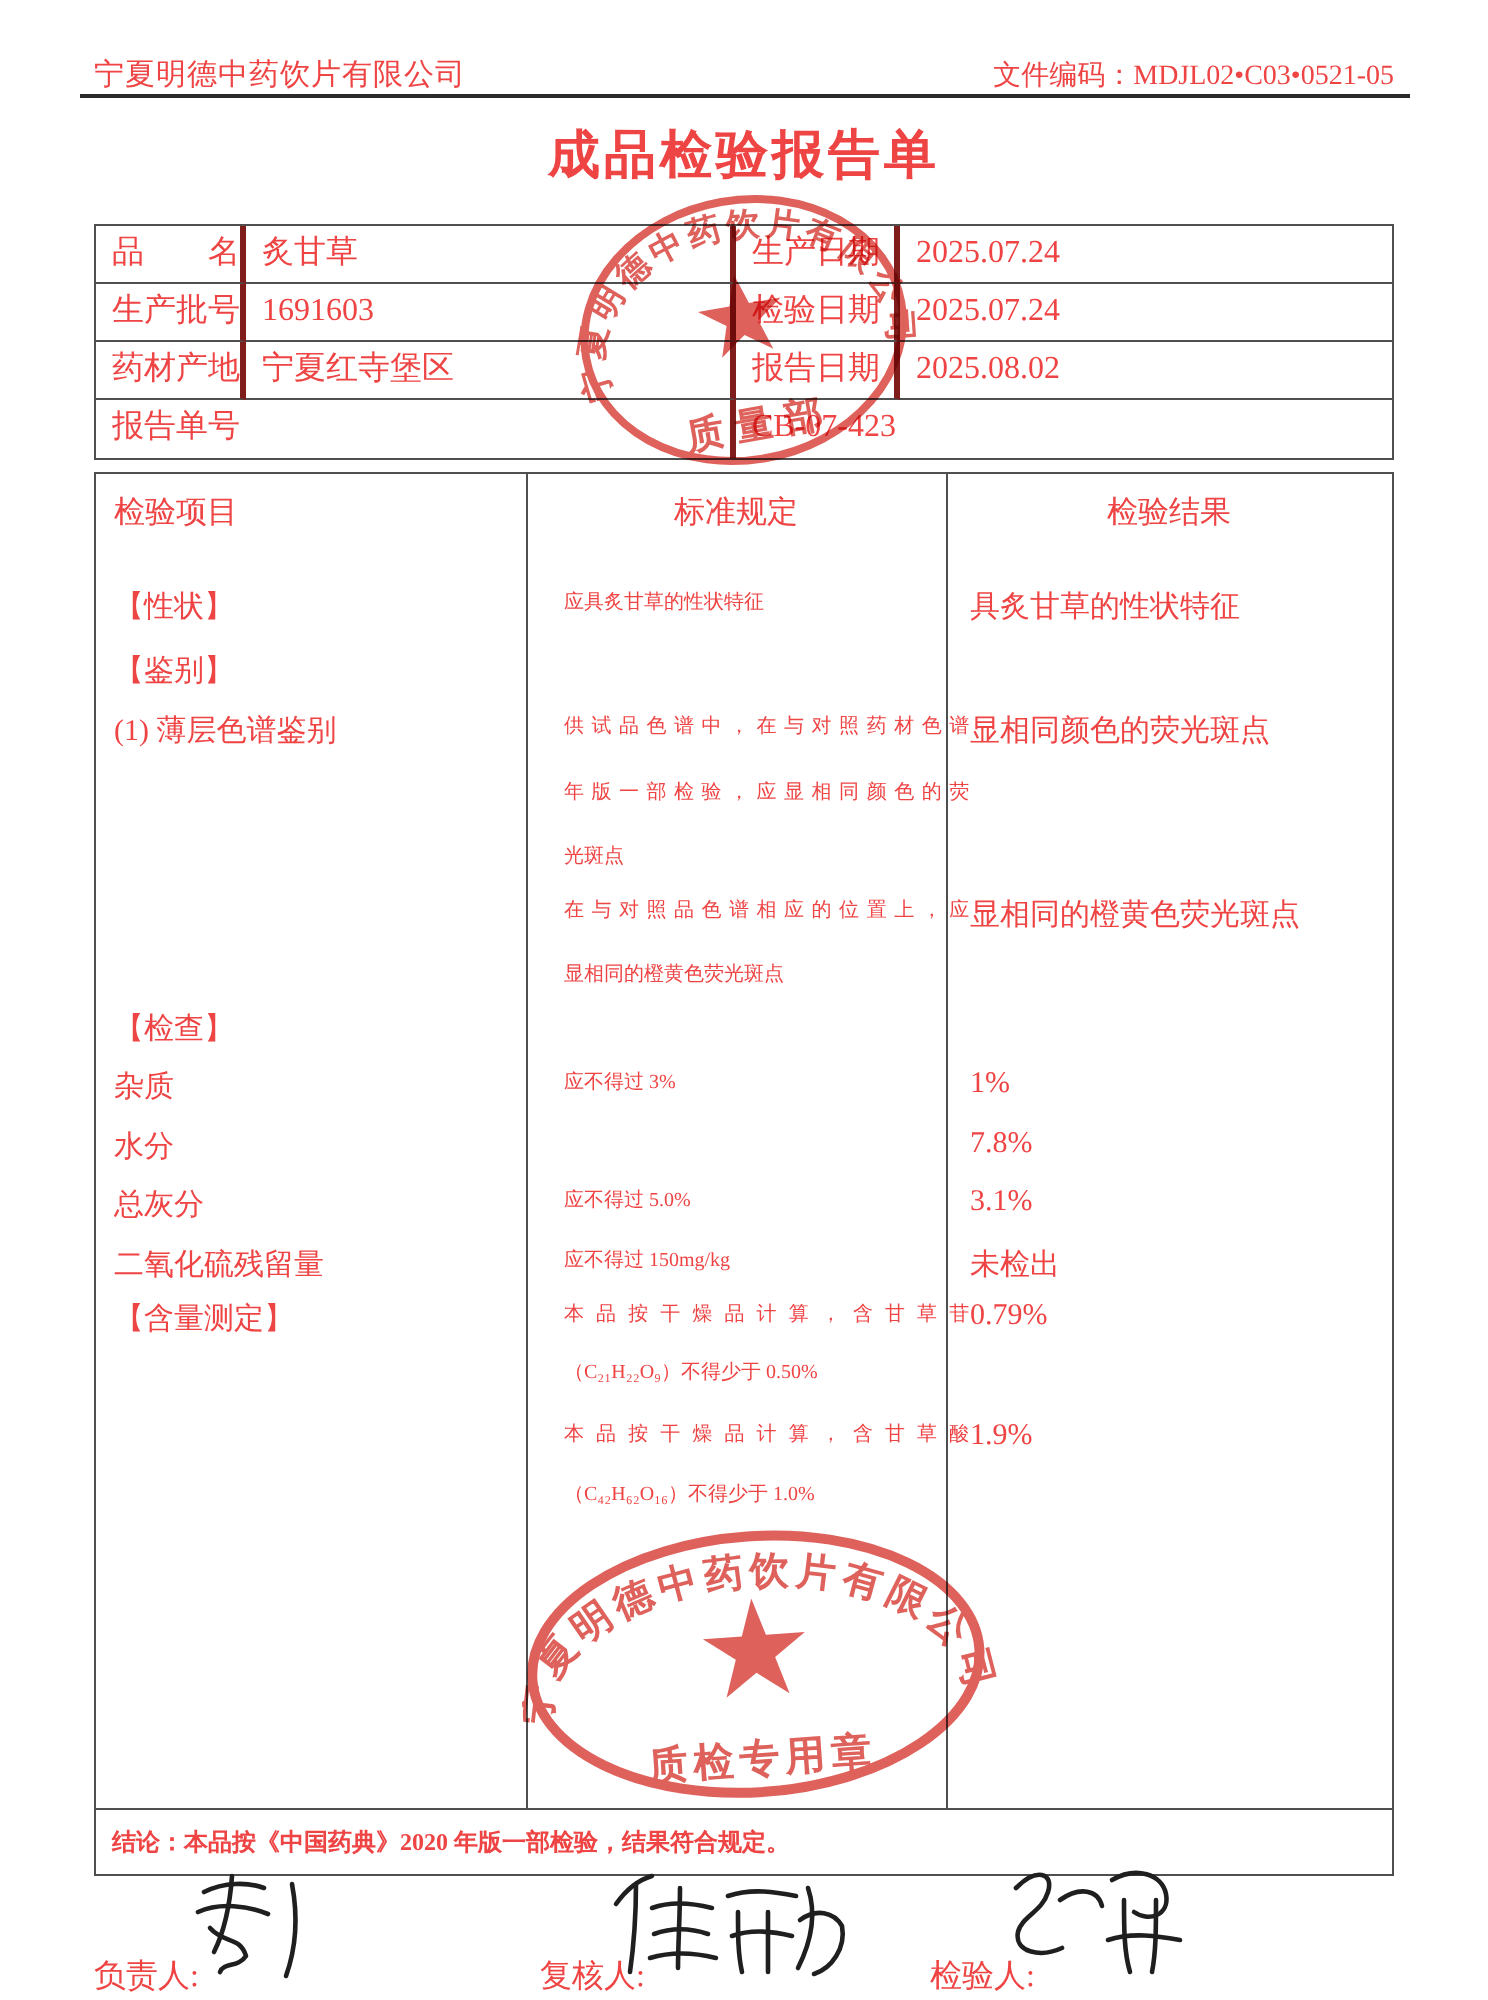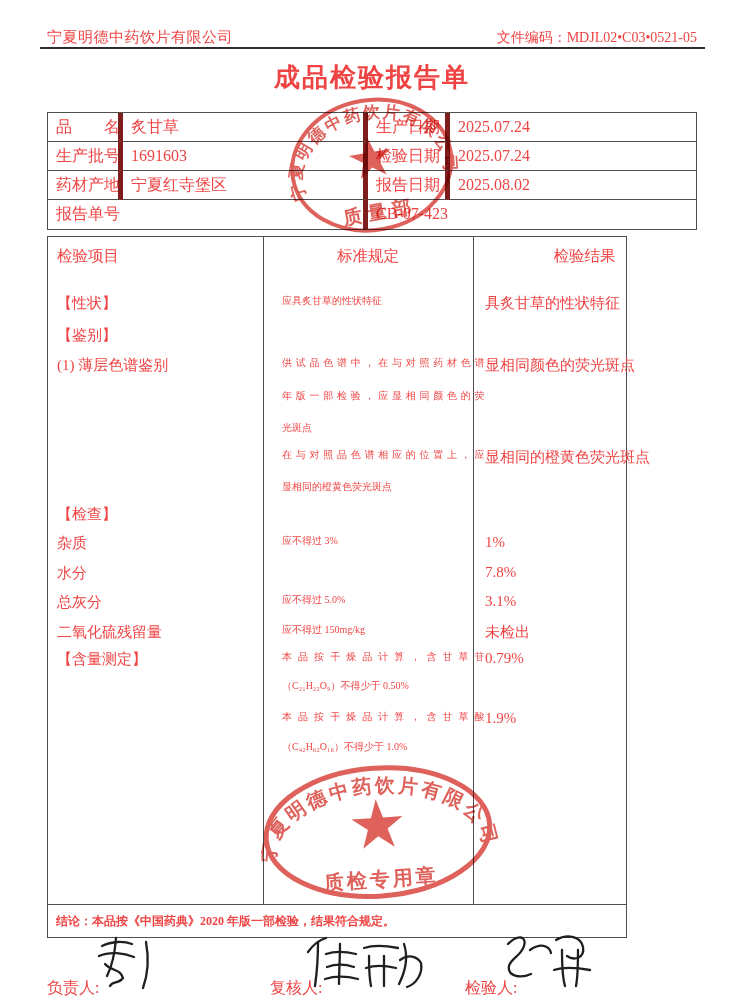--- a/index.html
+++ b/index.html
@@ -10,29 +10,29 @@
   .co{position:absolute;left:47px;top:28px;font-size:15px;letter-spacing:.5px;}
   .code{position:absolute;right:47px;top:29px;font-size:14px;}
   .rule{position:absolute;left:40px;top:47px;width:665px;height:2px;background:#2b2b2b;}
   .title{position:absolute;left:0;top:60px;width:744px;margin:0;text-align:center;
          font-size:26px;font-weight:bold;letter-spacing:2px;}
 
   
   .info{position:absolute;left:47px;top:112px;width:650px;border:1px solid #4f4f4f;
         display:grid;grid-template-columns:75px 245px 82px 1fr;grid-auto-rows:29px;
         font-size:16px;box-sizing:border-box;}
-  .ic{border-right:5px solid #7f1d1d;border-bottom:1px solid #4f4f4f;
+  .ic{border-right:3px solid #7f1d1d;border-bottom:1px solid #4f4f4f;
       padding-left:8px;line-height:28px;white-space:pre;overflow:hidden;box-sizing:border-box;}
   .ic.last{border-right:none;}
   .ic.nobb{border-bottom:none;}
   .ic.span2a{grid-column:1/3;}
   .ic.span2b{grid-column:3/5;}
 
   
-  .main{position:absolute;left:47px;top:236px;width:580px;height:702px;
+  .main{position:absolute;left:47px;top:236px;width:650px;height:702px;
         border:1px solid #4f4f4f;box-sizing:border-box;font-size:15px;}
   .vline{position:absolute;top:0;width:1px;height:667px;background:#4f4f4f;}
   .v1{left:215px;} .v2{left:425px;}
   .th{position:absolute;top:9px;left:0;width:100%;height:22px;font-size:15.5px;}
   .th .h1{position:absolute;left:9px;}
   .th .h2{position:absolute;left:215px;width:210px;text-align:center;}
   .th .h3{position:absolute;left:425px;width:223px;text-align:center;}
   .brow{position:absolute;left:0;width:100%;height:24px;}
   .bc1{position:absolute;left:9px;width:200px;white-space:nowrap;}
   .bc2{position:absolute;left:234px;width:202px;font-size:10px;white-space:nowrap;}

